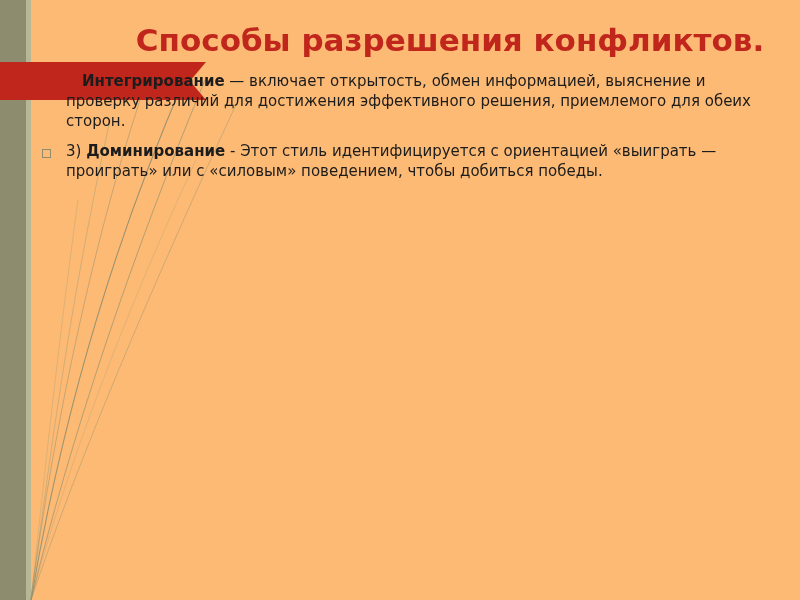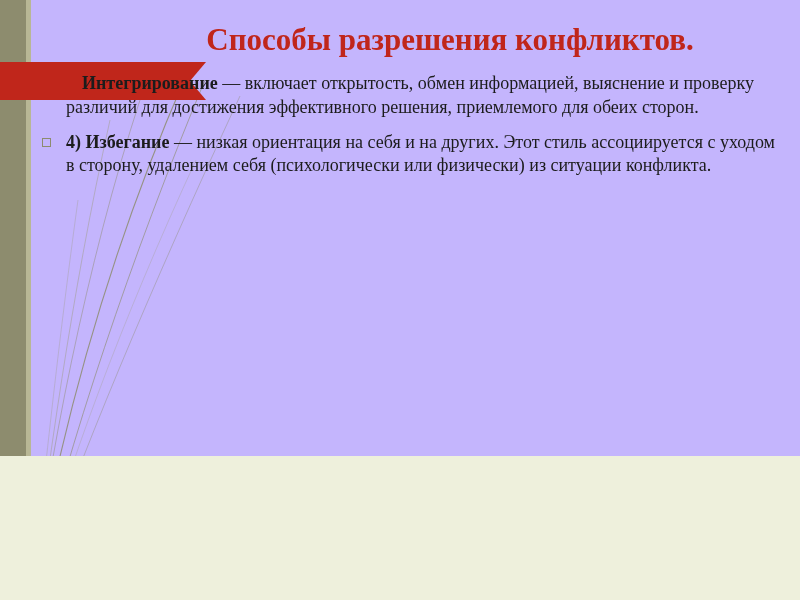--- a/index.html
+++ b/index.html
@@ -9,24 +9,23 @@
   body {
     width: 800px;
     height: 600px;
     overflow: hidden;
     font-family: "DejaVu Sans", sans-serif;
     background: #eef0dc;
   }
   .slide {
     position: relative;
     width: 800px;
-    height: 456px;
-    background: #c4b5fd;
+    height: 600px;
+    background: #fdba74;
     overflow: hidden;
-    font-family: Liberation Serif, serif;
   }
   
   .left-band {
     position: absolute;
     left: 0;
     top: 0;
     width: 26px;
     height: 600px;
     background: #8d8c6e;
     z-index: 2;
@@ -86,21 +85,21 @@
   .content {
     position: absolute;
     left: 36px;
     top: 72px;
     width: 740px;
     z-index: 6;
   }
   .para {
     position: relative;
     color: #1c1c1c;
-    font-size: 18px;
+    font-size: 15px;
     line-height: 1.32;
     margin: 0 0 12px 0;
     padding-left: 30px;
     text-indent: 0;
   }
   .para.first {
     padding-left: 30px;
     margin-bottom: 11px;
   }
   .para .lead-indent {
@@ -143,20 +142,20 @@
 
   <div class="title">Способы разрешения конфликтов.</div>
 
   <div class="content">
 
     <p class="para first">
       <span class="lead-indent"></span><b>Интегрирование</b><span> — включает открытость, обмен информацией, выяснение и проверку различий для достижения эффективного решения, приемлемого для обеих сторон.</span>
     </p>
 
 
+    <p class="para">
+      <span class="bullet"></span><span> 3) </span><b>Доминирование</b><span> - Этот стиль идентифицируется с ориентацией «выиграть — проиграть» или с «силовым» поведением, чтобы добиться победы.</span>
+    </p>
 
-    <p class="para">
-      <span class="bullet"></span><span> </span><b>4) Избегание</b><span> — низкая ориентация на себя и на других. Этот стиль ассоциируется с уходом в сторону, удалением себя (психологически или физически) из ситуации конфликта.</span>
-    </p>
 
 
   </div>
 </div>
 
 </body></html>

